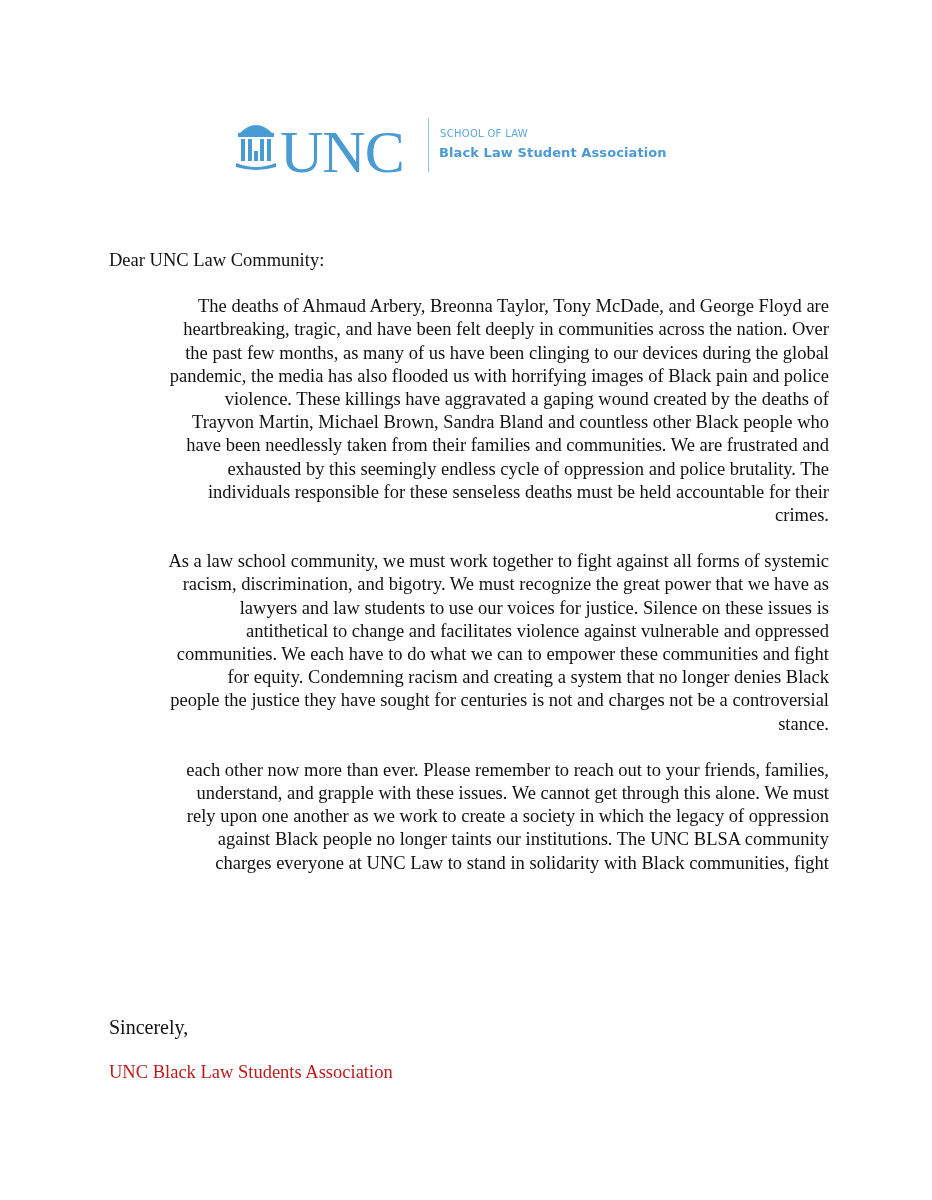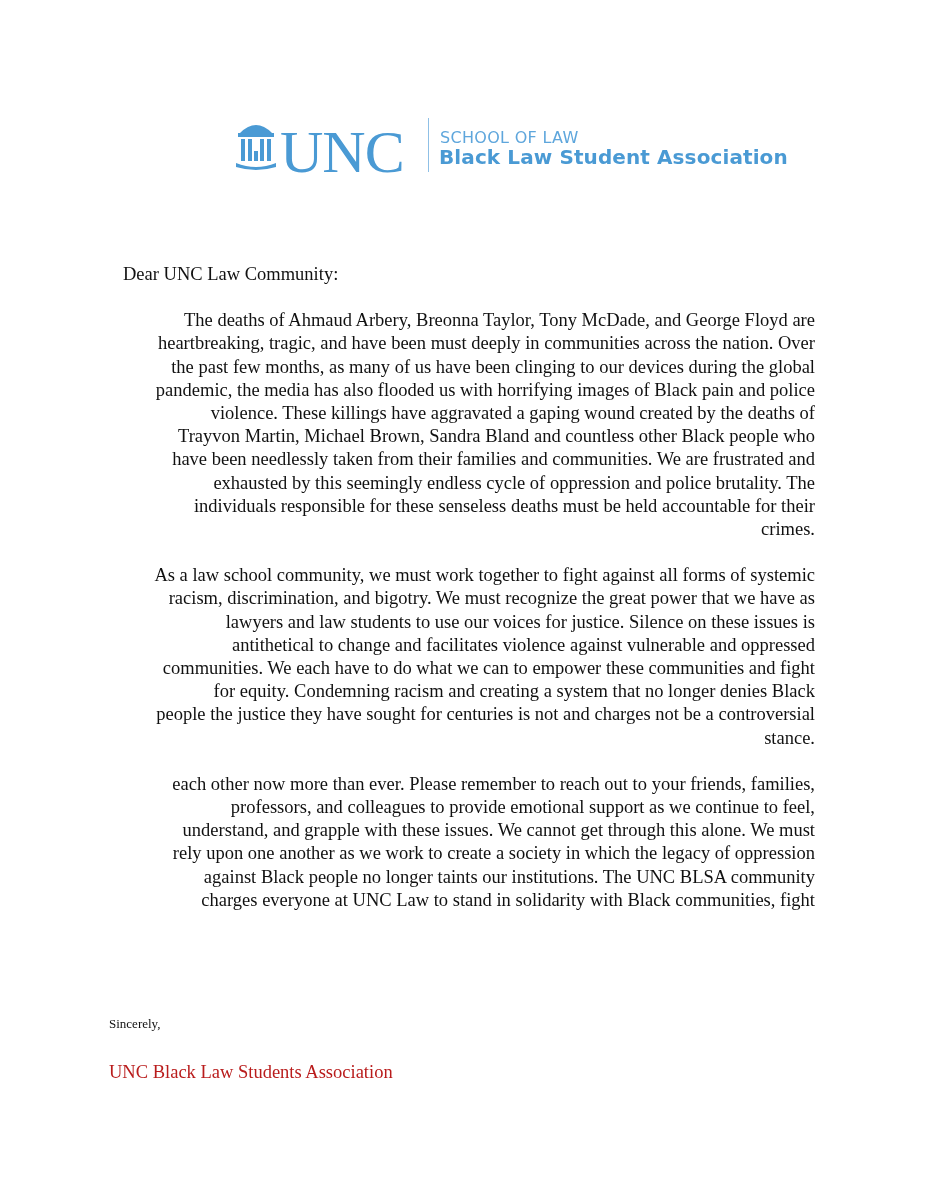--- a/index.html
+++ b/index.html
@@ -1,28 +1,28 @@
 <!DOCTYPE html>
 <html><head>
 <meta charset="utf-8">
 <style>
   html, body { margin: 0; padding: 0; background: #ffffff; }
   body { width: 932px; height: 1200px; position: relative; overflow: hidden; }
   .logo { position: absolute; left: 236px; top: 117px; height: 56px; display: flex; align-items: center; }
   .well { width: 40px; height: 52px; margin-right: 4px; }
   .unc { font-family: "Liberation Serif", serif; font-size: 60px; color: #4a9ad4; line-height: 1; letter-spacing: -1px; margin-top: 14px; }
   .divider { position: absolute; left: 428px; top: 118px; width: 1px; height: 54px; background: #8fc0e6; }
-  .school { position: absolute; left: 440px; top: 128px; font-family: "DejaVu Sans", sans-serif; font-size: 16px; color: #5ea6dc; letter-spacing: 0.3px; }
-  .blsa { position: absolute; left: 439px; top: 145px; font-family: "DejaVu Sans", sans-serif; font-weight: bold; font-size: 20px; color: #4a9ad4; letter-spacing: 0.1px; }
+  .school { position: absolute; left: 440px; top: 128px; font-family: "DejaVu Sans", sans-serif; font-size: 10px; color: #5ea6dc; letter-spacing: 0.3px; }
+  .blsa { position: absolute; left: 439px; top: 145px; font-family: "DejaVu Sans", sans-serif; font-weight: bold; font-size: 13px; color: #4a9ad4; letter-spacing: 0.1px; }
   .letter { position: absolute; left: 109px; top: 249px; width: 720px; font-family: "Liberation Serif", serif; font-size: 18.5px; line-height: 23.2px; color: #111; }
-  .letter p { margin: 14px; white-space: nowrap; }
+  .letter p { margin: 0; white-space: nowrap; }
   .greet { margin-bottom: 23px !important; }
   .para { margin-bottom: 23px !important; }
   .para span { display: block; text-align: right; }
-  .closing { position: absolute; left: 109px; top: 1016px; font-family: "Liberation Serif", serif; font-size: 13px; color: #111; }
+  .closing { position: absolute; left: 109px; top: 1016px; font-family: "Liberation Serif", serif; font-size: 20px; color: #111; }
   .sig { position: absolute; left: 109px; top: 1062px; font-family: "Liberation Serif", serif; font-size: 18.5px; color: #b91c1c; }
 </style>
 </head>
 <body>
 
 <div class="logo">
   <svg class="well" viewBox="0 0 40 52">
     <path d="M4 14 Q20 -2 36 14 Z" fill="#4a9ad4"></path>
     <rect x="2" y="14" width="36" height="4" fill="#4a9ad4"></rect>
     <rect x="5" y="20" width="4" height="22" fill="#4a9ad4"></rect>
@@ -35,21 +35,21 @@
   <span class="unc">UNC</span>
 </div>
 <div class="divider"></div>
 <div class="school">SCHOOL OF LAW</div>
 <div class="blsa">Black Law Student Association</div>
 
 <div class="letter">
   <p class="greet">Dear UNC Law Community:</p>
   <p class="para">
     <span>The deaths of Ahmaud Arbery, Breonna Taylor, Tony McDade, and George Floyd are</span>
-    <span>heartbreaking, tragic, and have been must deeply in communities across the nation. Over</span>
+    <span>heartbreaking, tragic, and have been felt deeply in communities across the nation. Over</span>
     <span>the past few months, as many of us have been clinging to our devices during the global</span>
     <span>pandemic, the media has also flooded us with horrifying images of Black pain and police</span>
     <span>violence. These killings have aggravated a gaping wound created by the deaths of</span>
     <span>Trayvon Martin, Michael Brown, Sandra Bland and countless other Black people who</span>
     <span>have been needlessly taken from their families and communities. We are frustrated and</span>
     <span>exhausted by this seemingly endless cycle of oppression and police brutality. The</span>
     <span>individuals responsible for these senseless deaths must be held accountable for their</span>
     <span>crimes.</span>
   </p>
   <p class="para">
@@ -57,21 +57,20 @@
     <span>racism, discrimination, and bigotry. We must recognize the great power that we have as</span>
     <span>lawyers and law students to use our voices for justice. Silence on these issues is</span>
     <span>antithetical to change and facilitates violence against vulnerable and oppressed</span>
     <span>communities. We each have to do what we can to empower these communities and fight</span>
     <span>for equity. Condemning racism and creating a system that no longer denies Black</span>
     <span>people the justice they have sought for centuries is not and charges not be a controversial</span>
     <span>stance.</span>
   </p>
   <p class="para">
     <span>each other now more than ever. Please remember to reach out to your friends, families,</span>
-    <span>professors, and colleagues to provide emotional support as we continue to feel,</span>
     <span>understand, and grapple with these issues. We cannot get through this alone. We must</span>
     <span>rely upon one another as we work to create a society in which the legacy of oppression</span>
     <span>against Black people no longer taints our institutions. The UNC BLSA community</span>
     <span>charges everyone at UNC Law to stand in solidarity with Black communities, fight</span>
   </p>
 </div>
 
 <div class="closing">Sincerely,</div>
 <div class="sig">UNC Black Law Students Association</div>
 

